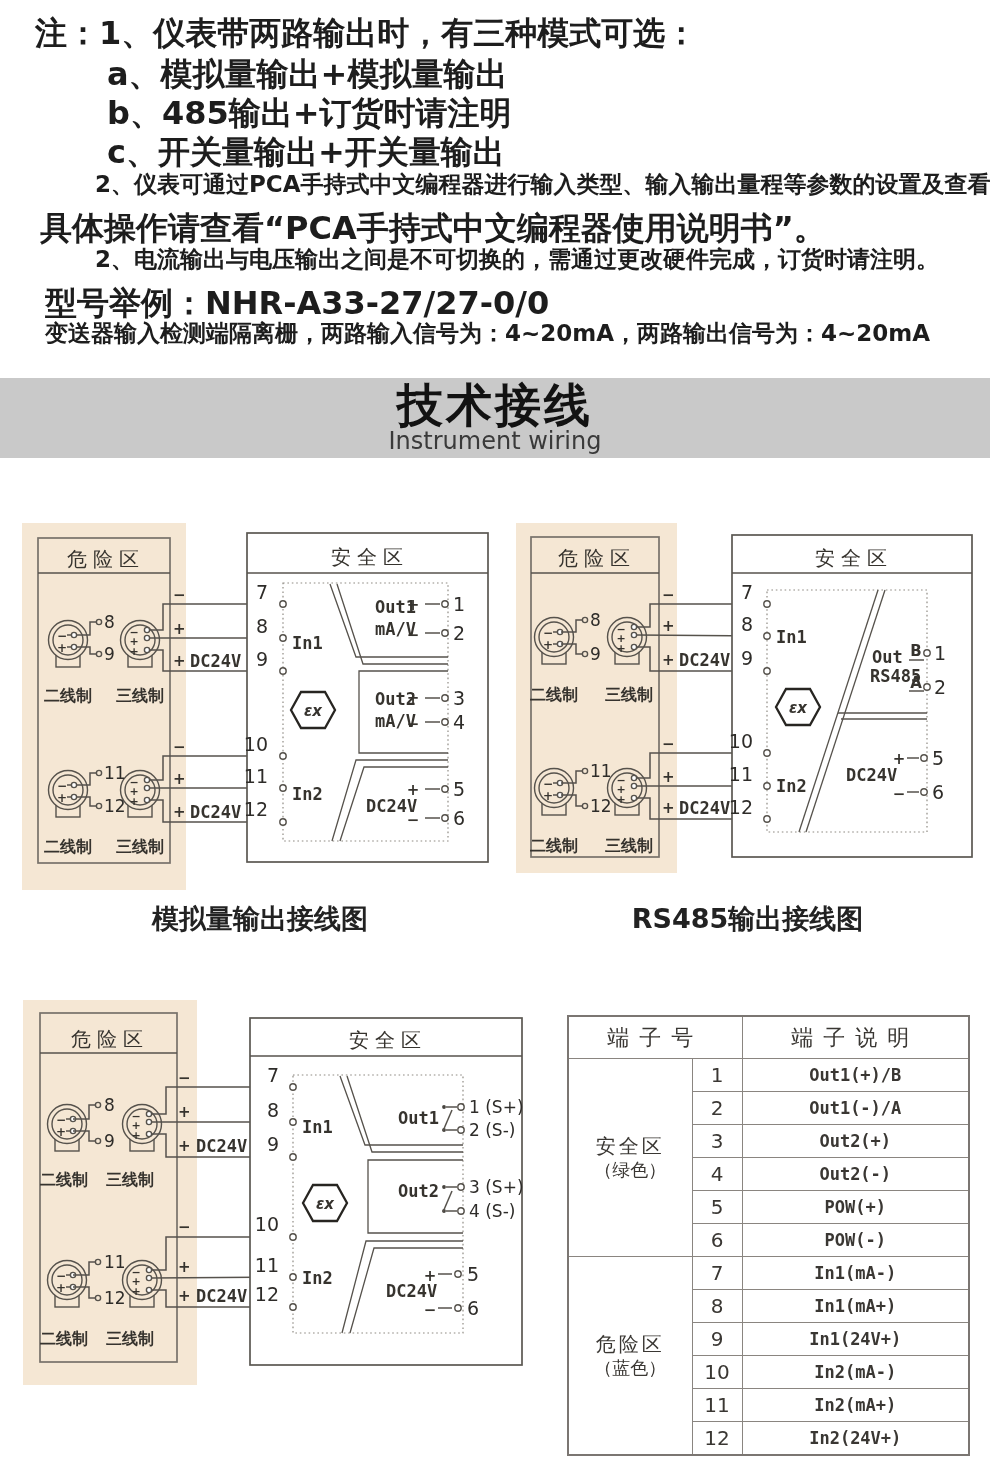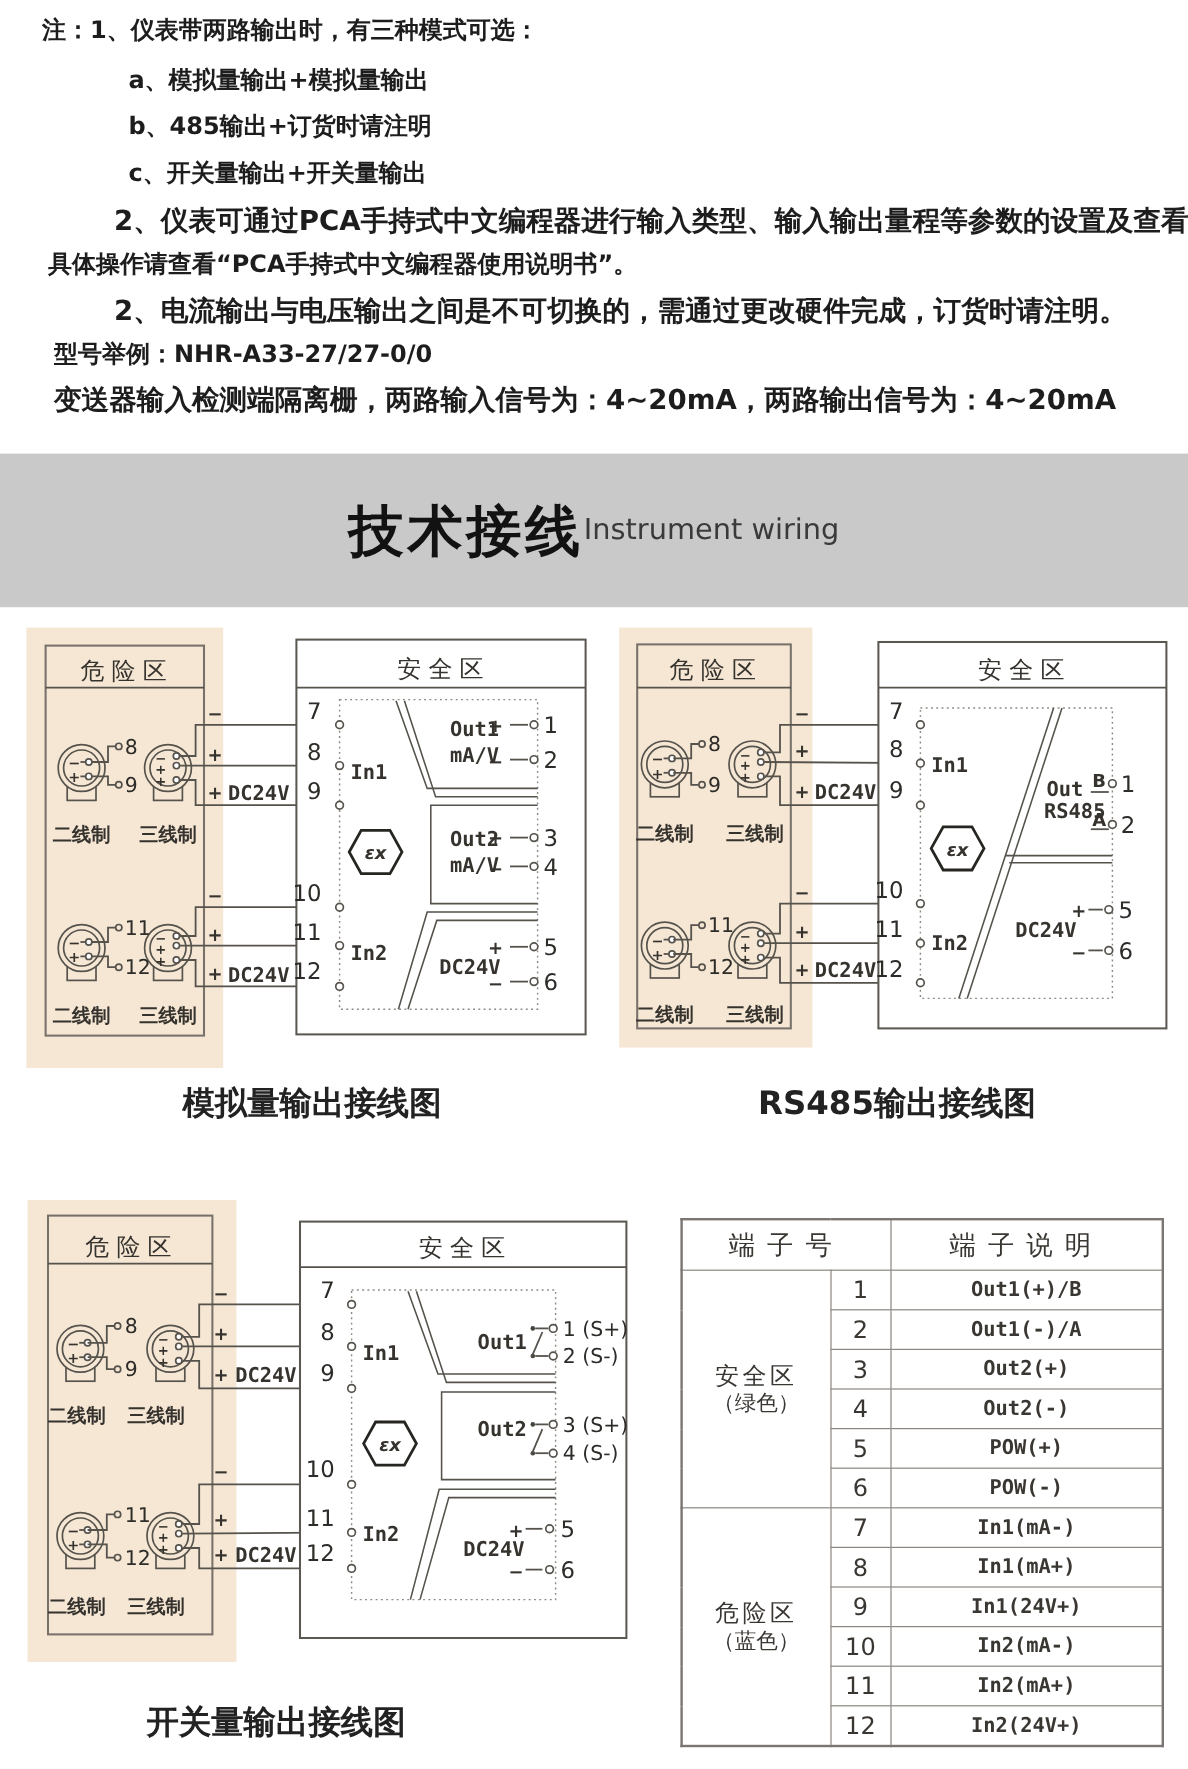--- a/index.html
+++ b/index.html
@@ -1,21 +1,21 @@
 <!DOCTYPE html>
 <html><head>
 <meta charset="utf-8">
 <style>
   html,body{margin:0;padding:0;background:#fff;}
   .page{position:relative;width:990px;height:1474px;background:#ffffff;overflow:hidden;
         font-family:"DejaVu Sans","Liberation Sans",sans-serif;color:#1d1d1d;}
-  .nl{position:absolute;white-space:nowrap;font-weight:600;font-size:20px;color:#1d1d1d;}
+  .nl{position:absolute;white-space:nowrap;font-weight:600;font-size:32px;color:#1d1d1d;}
   .nl.sm{font-size:23px;}
-  .banner{position:absolute;left:0;top:378px;width:990px;height:128px;background:#c9c9c9;
-          display:flex;flex-direction:row;align-items:center;justify-content:center;}
+  .banner{position:absolute;left:0;top:378px;width:990px;height:80px;background:#c9c9c9;
+          display:flex;flex-direction:column;align-items:center;justify-content:center;}
   .banner-title{font-size:46px;font-weight:800;color:#121212;letter-spacing:3px;line-height:1.05;}
   .banner-sub{font-size:24px;color:#3a3a3a;margin-top:-2px;}
   .cap{position:absolute;text-align:center;font-size:27px;font-weight:600;color:#222;white-space:nowrap;}
   svg.diag{position:absolute;}
   svg line,svg polyline,svg path{stroke:#56524c;stroke-width:1.5;fill:none;}
   svg circle,svg polygon,svg rect{stroke:#56524c;stroke-width:1.4;fill:none;}
   svg .bg{fill:#f5e7d4;stroke:none;}
   svg .frame{stroke:#77716a;stroke-width:1.7;fill:none;}
   svg .frame2{stroke:#5b5852;stroke-width:1.7;fill:#fff;}
   svg .dotted{stroke:#8f8b84;stroke-width:1.2;stroke-dasharray:1.6 2.8;fill:none;}
@@ -396,21 +396,20 @@
       <line x1="438" y1="1274" x2="452" y2="1274"></line>
         <circle class="cw" cx="458" cy="1274" r="3.2"></circle>
       <text class="num" x="467" y="1281">5</text>
       <text class="sg" x="430" y="1315" text-anchor="middle">−</text>
       <line x1="438" y1="1308" x2="452" y2="1308"></line>
         <circle class="cw" cx="458" cy="1308" r="3.2"></circle>
       <text class="num" x="467" y="1315">6</text>
     </g>
   </svg>
 
-  <div class="cap" style="left:20px;top:1417px;width:420px">开关量输出接线图</div>
 
   <table class="tt">
     <colgroup>
         <col style="width:124px">
         <col style="width:50px">
         <col style="width:227px">
       </colgroup>
     <tbody>
         <tr>
       <th colspan="2">端子号</th>

